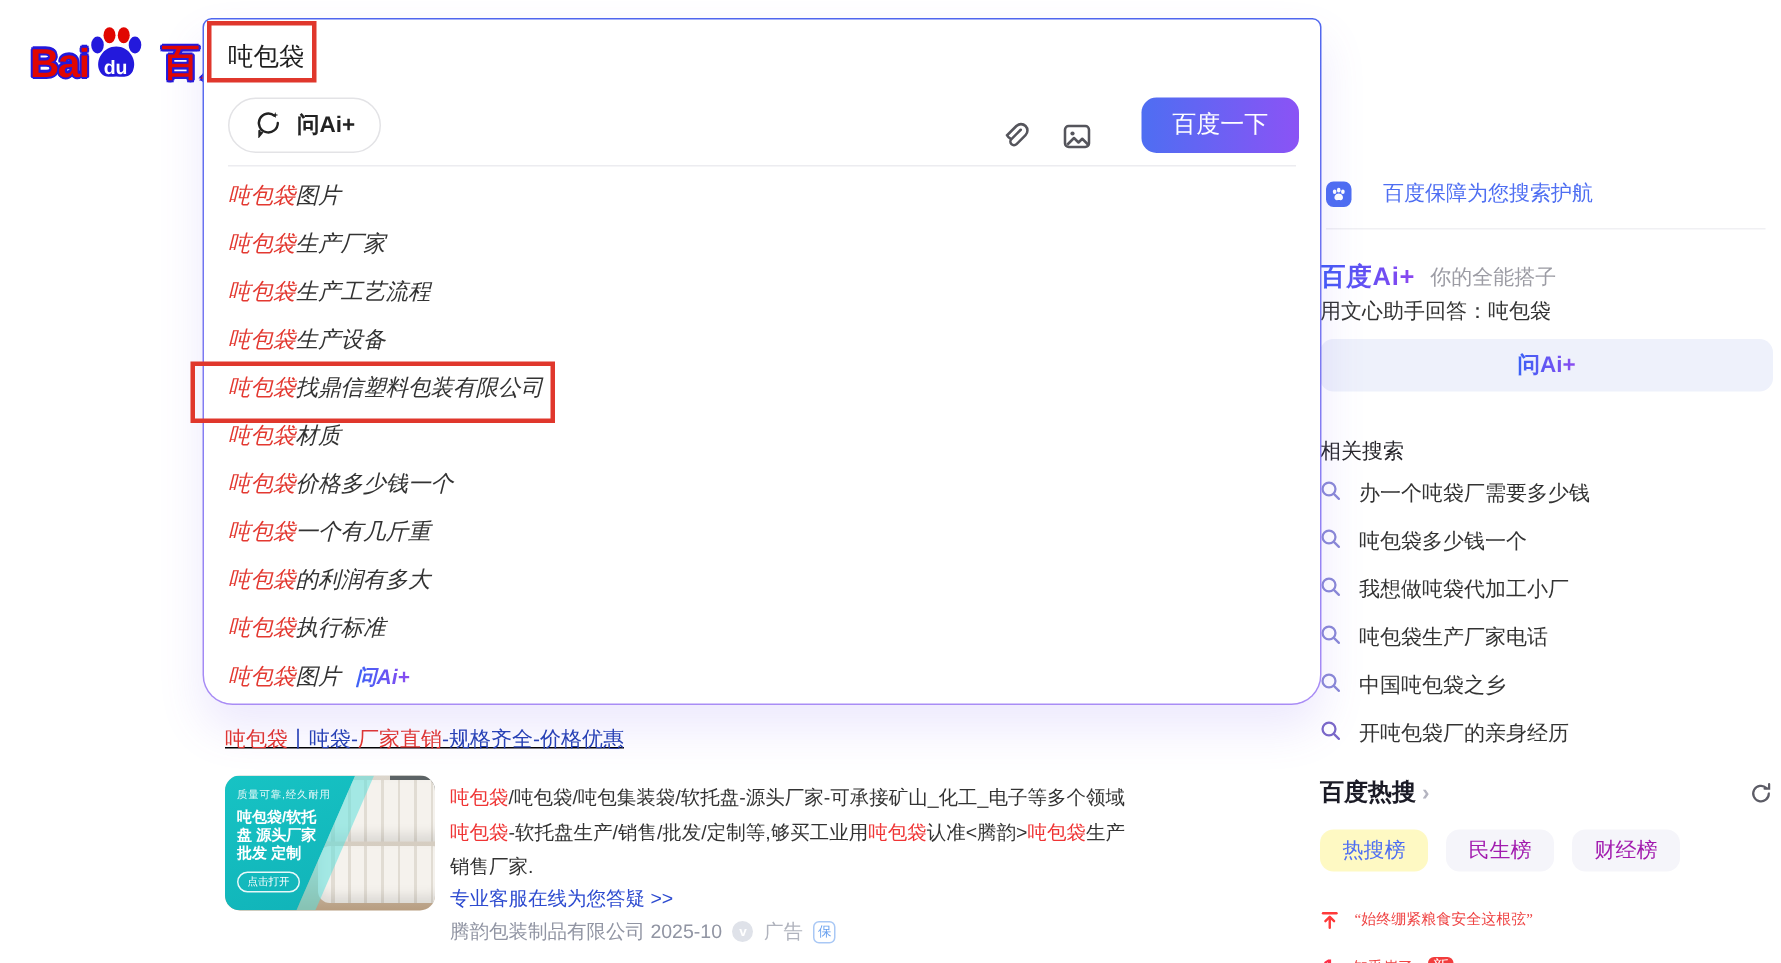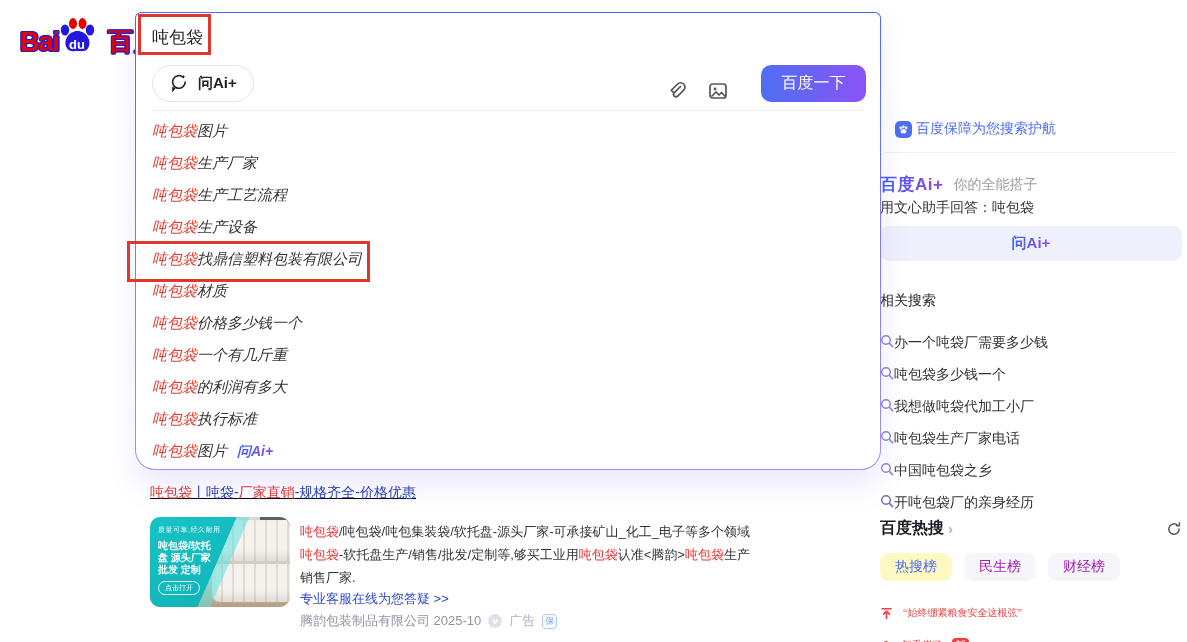--- a/index.html
+++ b/index.html
@@ -42,41 +42,41 @@
   .sugg-list { position:absolute; left:0; right:0; top:102px; }
   .sugg-row { height:32px; line-height:32px; padding-left:16px; font-size:15px; color:#333;
     white-space:nowrap; cursor:pointer;font-style:italic; }
   .sugg-row .hl { color:#e33931; }
   .ai-suffix { font-weight:800; margin-left:10px; font-size:14px;
     background:linear-gradient(90deg,#3b62f6,#8a4bf0);
     -webkit-background-clip:text; background-clip:text; color:transparent; }
 
   
   .sidebar { position:absolute; left:878px; top:0; width:309px; z-index:1; }
-  .guarantee { position:absolute; left:17px; top:120px; display:flex; align-items:center; gap:4px; cursor:pointer; }
+  .guarantee { position:absolute; left:6px; top:120px; display:flex; align-items:center; gap:21px; cursor:pointer; }
   .guarantee .txt { font-size:14px; color:#4e6ef2; }
   .paw-badge { width:17px; height:17px; border-radius:5px; background:#4e6ef2;
     display:inline-flex; align-items:center; justify-content:center; }
   .side-div { position:absolute; left:6px; right:10px; top:152px; height:1px; background:#f0f0f3; }
 
   .ai-brand-row { position:absolute; left:2px; top:173px; display:flex; align-items:center; gap:10px; }
   .ai-brand { font-size:17px; font-weight:800; letter-spacing:.5px;
     background:linear-gradient(90deg,#3f5bf6,#8b46f0);
     -webkit-background-clip:text; background-clip:text; color:transparent; }
   .ai-tag { font-size:14px; color:#9c9ca4; }
   .ai-answer { position:absolute; left:2px; top:199px; font-size:14px; color:#333; }
   .ai-button { position:absolute; left:2px; top:226px; width:302px; height:35px;
     background:#eef1fb; border-radius:9px; display:flex; align-items:center; justify-content:center; cursor:pointer; }
   .ai-button .lbl { font-size:15px; font-weight:800;
     background:linear-gradient(90deg,#3b62f6,#8a4bf0);
     -webkit-background-clip:text; background-clip:text; color:transparent; }
 
   .related-title { position:absolute; left:2px; top:292px; font-size:14px; color:#27262b; }
   .related-list { position:absolute; left:2px; top:320px; }
-  .related-item { height:32px; display:flex; align-items:flex-end; cursor:pointer; }
+  .related-item { height:32px; display:flex; align-items:flex-start; gap:12px; cursor:pointer; }
   .related-item .txt { font-size:14px; color:#333; }
 
   .hot { position:absolute; left:2px; top:518px; width:302px; }
   .hot-head { display:flex; align-items:center; }
   .hot-title { font-size:16px; font-weight:800; color:#1b1b26; cursor:pointer; }
   .hot-chev { color:#b4b4c0; font-size:15px; margin-left:4px; font-weight:700; }
   .hot-refresh { margin-left:auto; display:inline-flex; cursor:pointer; }
   .hot-tabs { display:flex; gap:12px; margin-top:14px; }
   .hot-tab { padding:5px 15px; border-radius:9px; font-size:14px; background:#f5f5fa; color:#a21caf; cursor:pointer; }
   .hot-tab.active { background:#fef9c3; color:#4e6ef2; }

